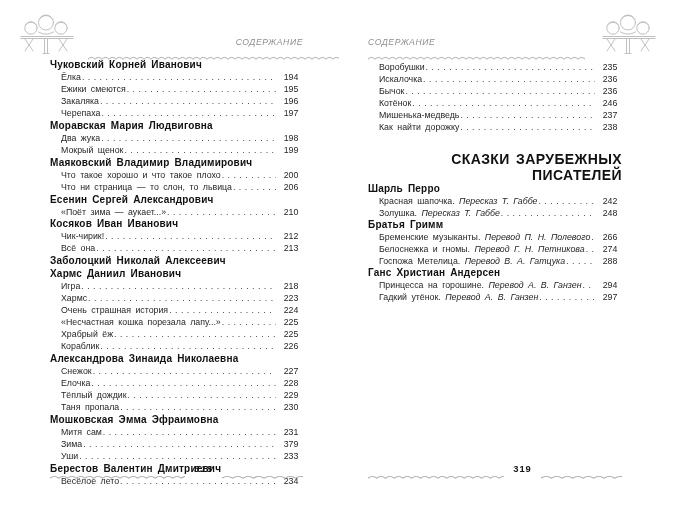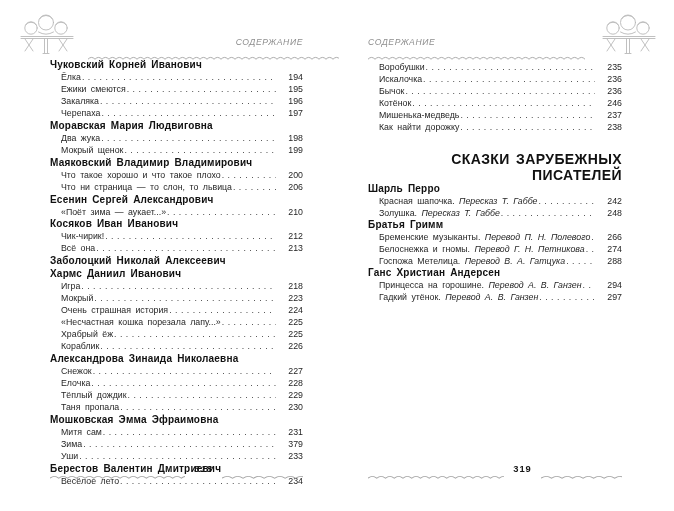--- a/index.html
+++ b/index.html
@@ -46,21 +46,21 @@
     font-size:8.8px; color:#262626; word-spacing:2px; white-space:nowrap;
     padding-left:11px;
   }
   .row .t .note { font-style:italic; }
   .row .dots { flex:1 1 auto; overflow:hidden; white-space:nowrap; margin:0 3px 0 1px; }
   .row .dots::after {
     content:". . . . . . . . . . . . . . . . . . . . . . . . . . . . . . . . . . . . . . . . . . . . . . . . . . . . . . . .";
     font-size:8.8px; color:#3c3c3c; letter-spacing:0.5px;
   }
   .row .pg {
-    flex:0 0 auto; width:24px; text-align:right; font-size:8.8px; color:#1f1f1f;
+    flex:0 0 auto; width:24px; text-align:center; font-size:8.8px; color:#1f1f1f;
   }
 
   .section-title {
     text-align:right; font-weight:bold; font-size:14px; letter-spacing:0.4px;
     word-spacing:2px; margin:18px 0 0 0; color:#111;
   }
 
   
   .page-footer {
     position:absolute; bottom:37px; display:flex; align-items:center;
@@ -174,21 +174,21 @@
           <div class="author">Заболоцкий Николай Алексеевич</div>
         </div>
         <div class="section">
           <div class="author">Хармс Даниил Иванович</div>
           <div class="row">
             <span class="t">Игра</span>
             <span class="dots"></span>
             <span class="pg">218</span>
           </div>
           <div class="row">
-            <span class="t">Мокрый</span>
+            <span class="t">Хармс</span>
             <span class="dots"></span>
             <span class="pg">223</span>
           </div>
           <div class="row">
             <span class="t">Очень страшная история</span>
             <span class="dots"></span>
             <span class="pg">224</span>
           </div>
           <div class="row">
             <span class="t">«Несчастная кошка порезала лапу...»</span>

